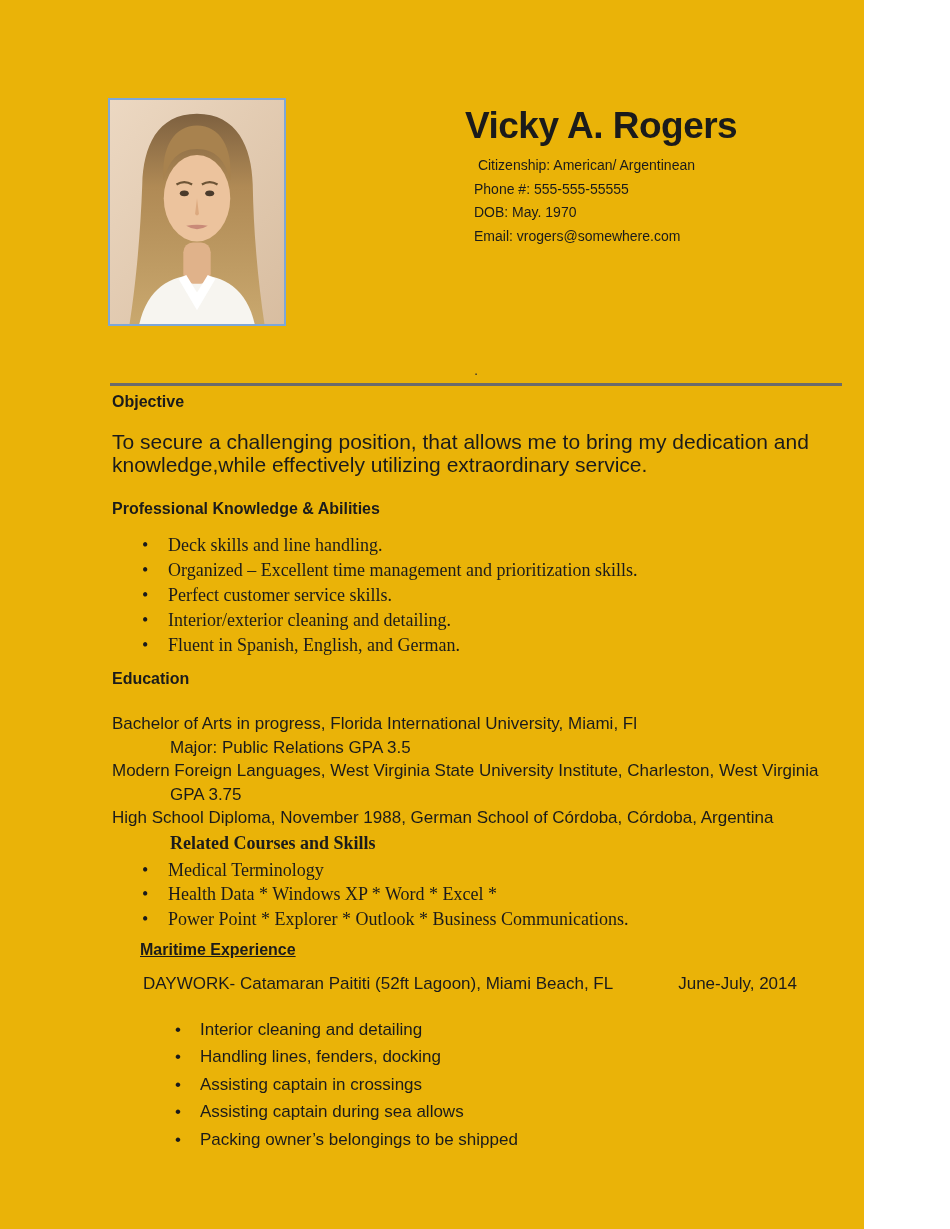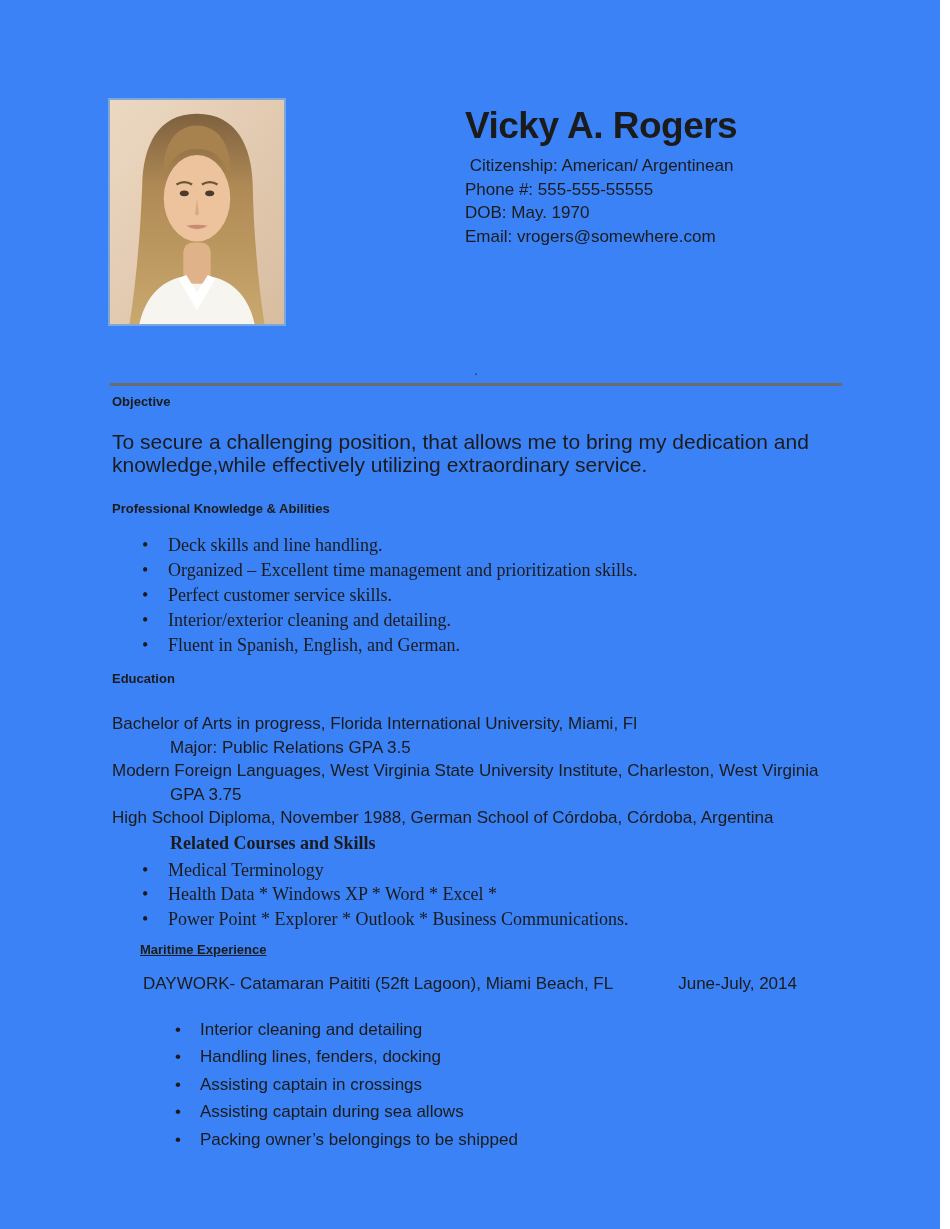--- a/index.html
+++ b/index.html
@@ -1,19 +1,19 @@
 <!DOCTYPE html>
 <html><head>
 <meta charset="utf-8">
 <style>
   html,body { margin:0; padding:0; background:#ffffff; }
   .page {
     position:relative;
-    width:940px; height:1229px;
-    background:#3b82f6;
+    width:864px; height:1229px;
+    background:#eab308;
     font-family:"Liberation Sans", sans-serif;
     color:#1b1b1b;
     overflow:hidden;
   }
 
   
   .photo-frame {
     position:absolute; left:108px; top:98px;
     width:178px; height:228px;
     border:2px solid #7da7d9;
@@ -21,33 +21,34 @@
     background:#e3ccb2;
   }
   .photo-frame svg { display:block; width:100%; height:100%; }
 
   .header-text { position:absolute; left:465px; top:104px; width:430px; }
   .name {
     font-size:37px; font-weight:bold; line-height:44px;
     margin:0 0 6px 0; letter-spacing:-0.5px;
   }
   .contact-line {
-    font-size:17px; line-height:23.5px;
+    font-size:14px; line-height:23.5px;
     white-space:pre-wrap;
+    margin-left:9px;
   }
 
   
   .divider-wrap { position:absolute; left:110px; top:362px; width:732px; }
   .divider-dot { text-align:center; font-size:15px; line-height:15px; height:21px; color:#333; }
   .divider-rule { border-top:3px solid #6b6b6b; height:0; }
 
   
   .main { position:absolute; left:112px; top:391px; width:795px; }
 
-  .h-sans { font-size:13px; font-weight:bold; margin:0; line-height:22px; }
+  .h-sans { font-size:16px; font-weight:bold; margin:0; line-height:22px; }
 
   .objective-body {
     margin-top:17px; max-width:770px;
     font-size:21px; line-height:23px;
   }
 
   .prof-heading { margin-top:22px; }
 
   ul { list-style:none; margin:0; padding:0; }
   li { position:relative; }

